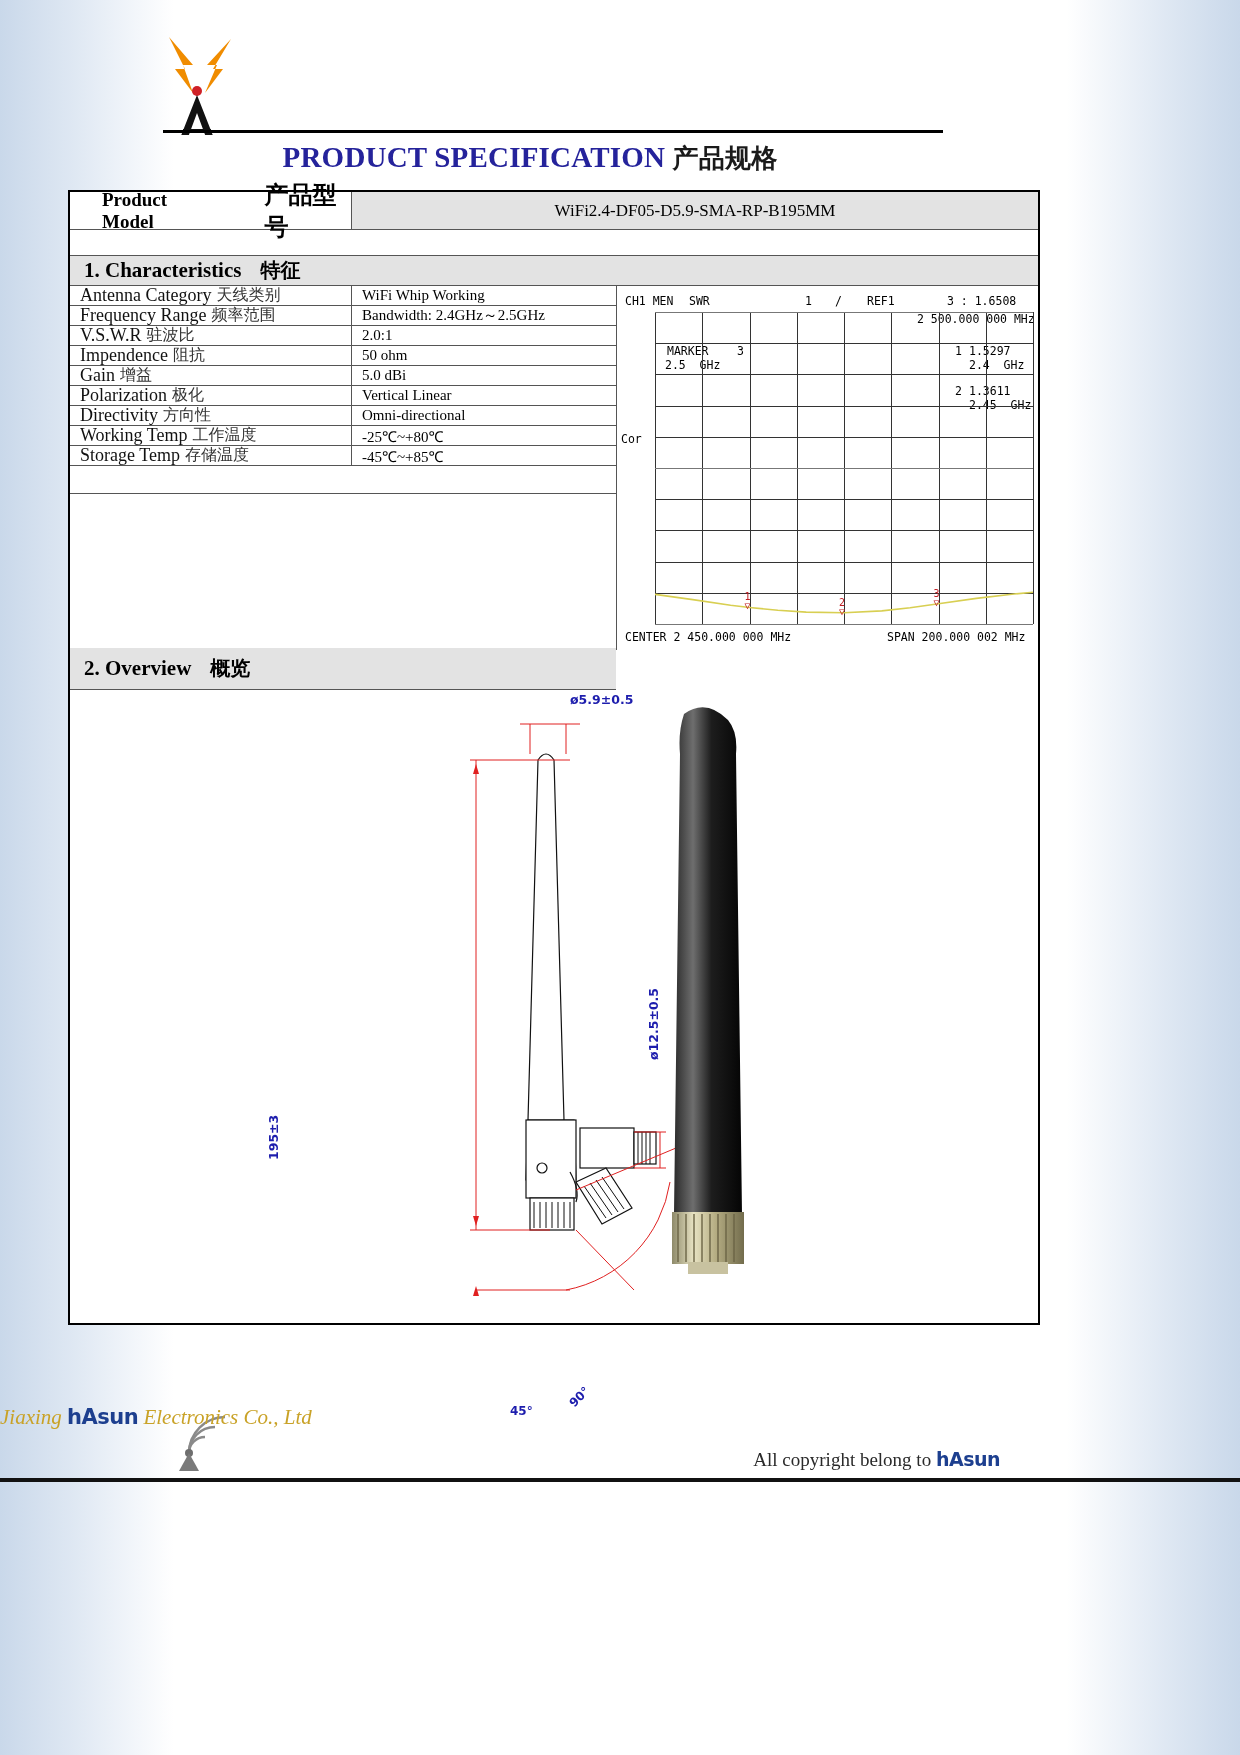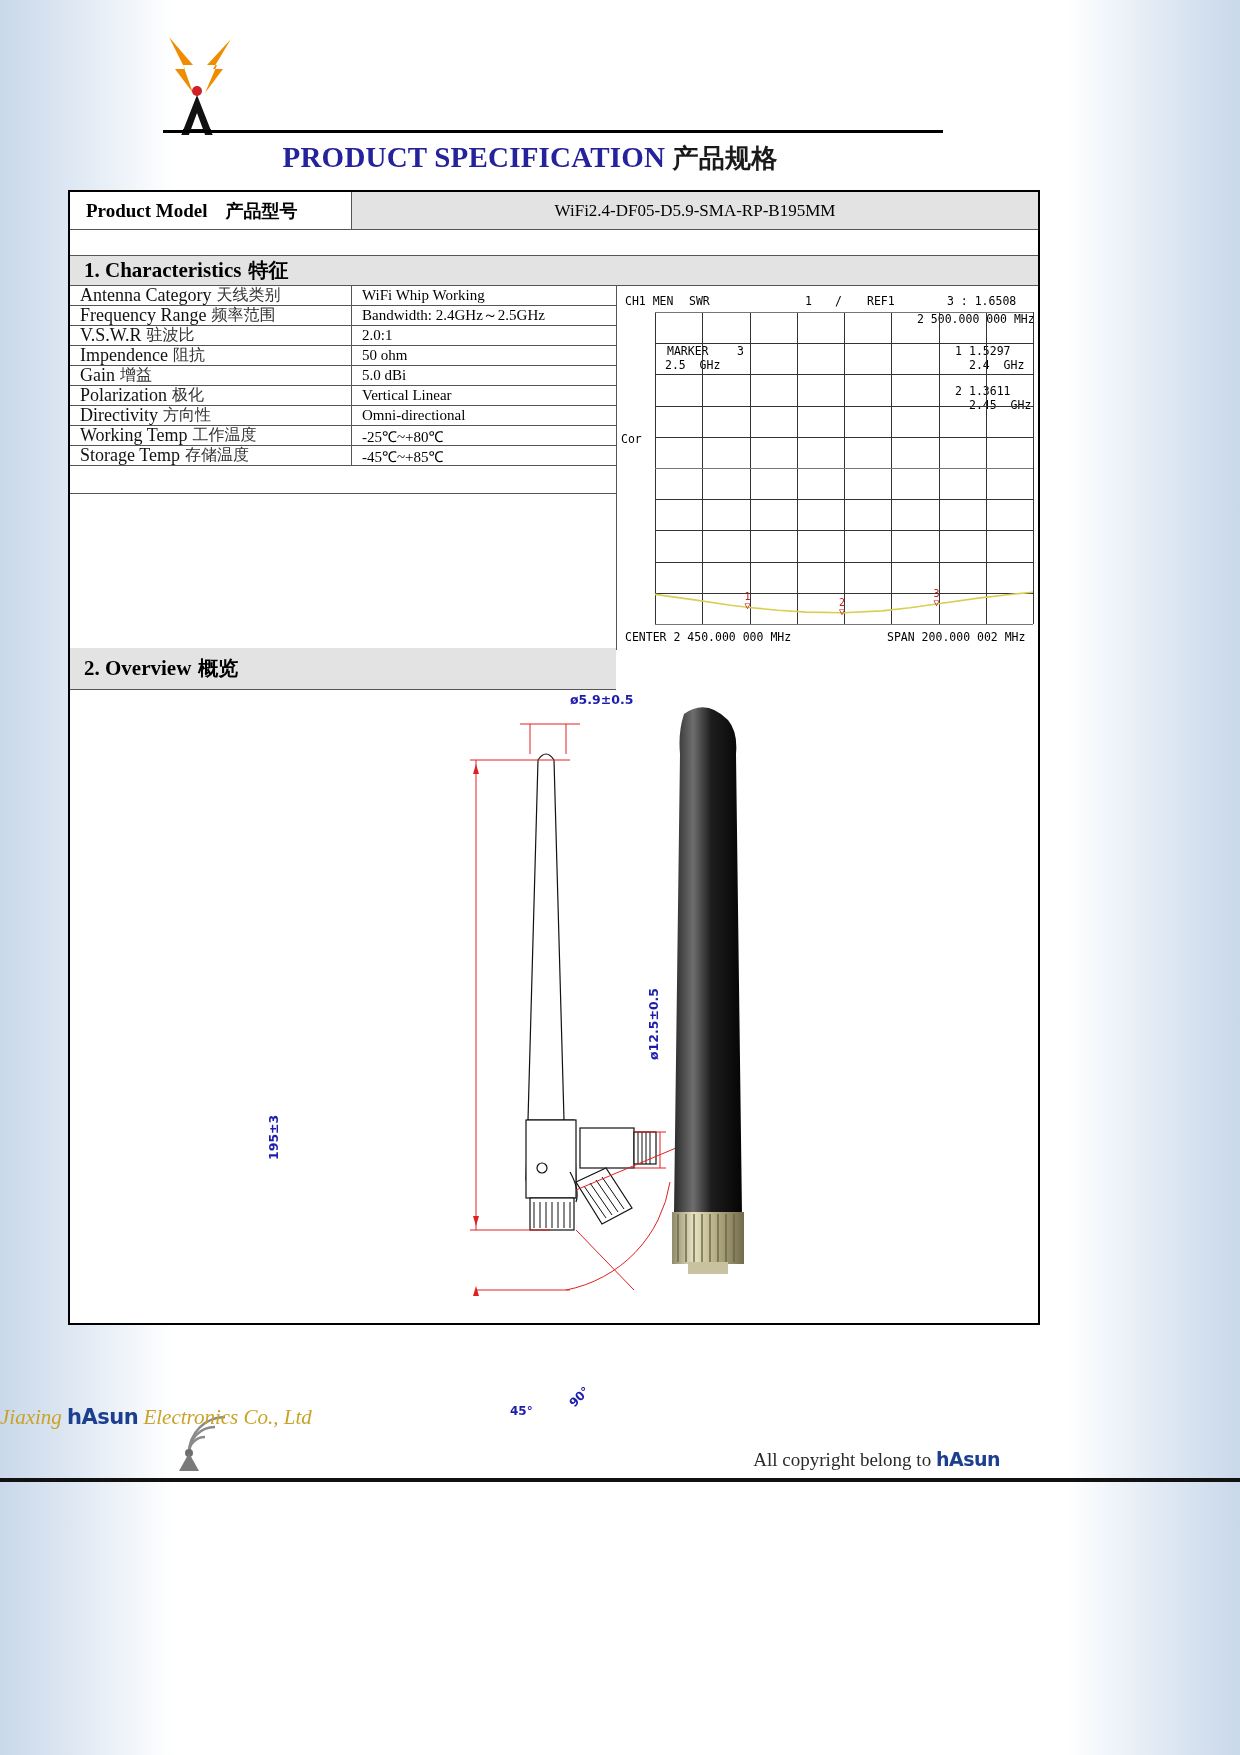--- a/index.html
+++ b/index.html
@@ -23,35 +23,35 @@
   }
   .doc-title .cn { color:#1a1a1a; font-family:"DejaVu Sans", sans-serif; font-size:26px; }
 
   
   .frame { position:absolute; left:68px; top:190px; width:972px; height:1135px; border:2px solid #000; background:#fff; }
 
   
   .model-row { position:absolute; left:0; top:0; width:968px; height:38px; display:flex; }
   .model-label {
     width:282px; border-right:1px solid #555; border-bottom:1px solid #555;
-    background:#fff; display:flex; align-items:center; padding-left:16px;
-    font-size:19px; font-weight:bold;
-  }
-  .model-label .cn { font-family:"DejaVu Sans", sans-serif; font-weight:bold; margin-left:18px; font-size:18px; }
+    background:#fff; display:flex; align-items:center; padding-left:32px;
+    font-size:19px; font-weight:bold;gap:35px;
+  }
+  .model-label .cn { font-family:"DejaVu Sans", sans-serif; font-weight:bold; margin-left:18px; font-size:24px; }
   .model-value {
     flex:1; border-bottom:1px solid #555; background:#e3e3e3;
     display:flex; align-items:center; justify-content:center; font-size:17px;
   }
   .spacer-row { position:absolute; left:0; top:38px; width:968px; height:26px; border-bottom:1px solid #555; }
 
   
   .sec-bar {
     position:absolute; background:#e3e3e3; border-bottom:1px solid #555;
     display:flex; align-items:center; padding-left:14px;
-    font-size:21px; font-weight:bold;
+    font-size:21px; font-weight:bold;gap:12px;
   }
   .sec-bar .cn { font-family:"DejaVu Sans", sans-serif; font-weight:bold; margin-left:7px; font-size:20px; }
   #sec1 { left:0; top:64px; width:968px; height:30px; }
   #sec2 { left:0; top:456px; width:546px; height:42px; }
 
   
   .char-table { position:absolute; left:0; top:94px; width:546px; }
   .char-row { display:flex; height:20px; border-bottom:1px solid #555; }
   .char-k {
     width:282px; border-right:1px solid #555; padding-left:10px;

